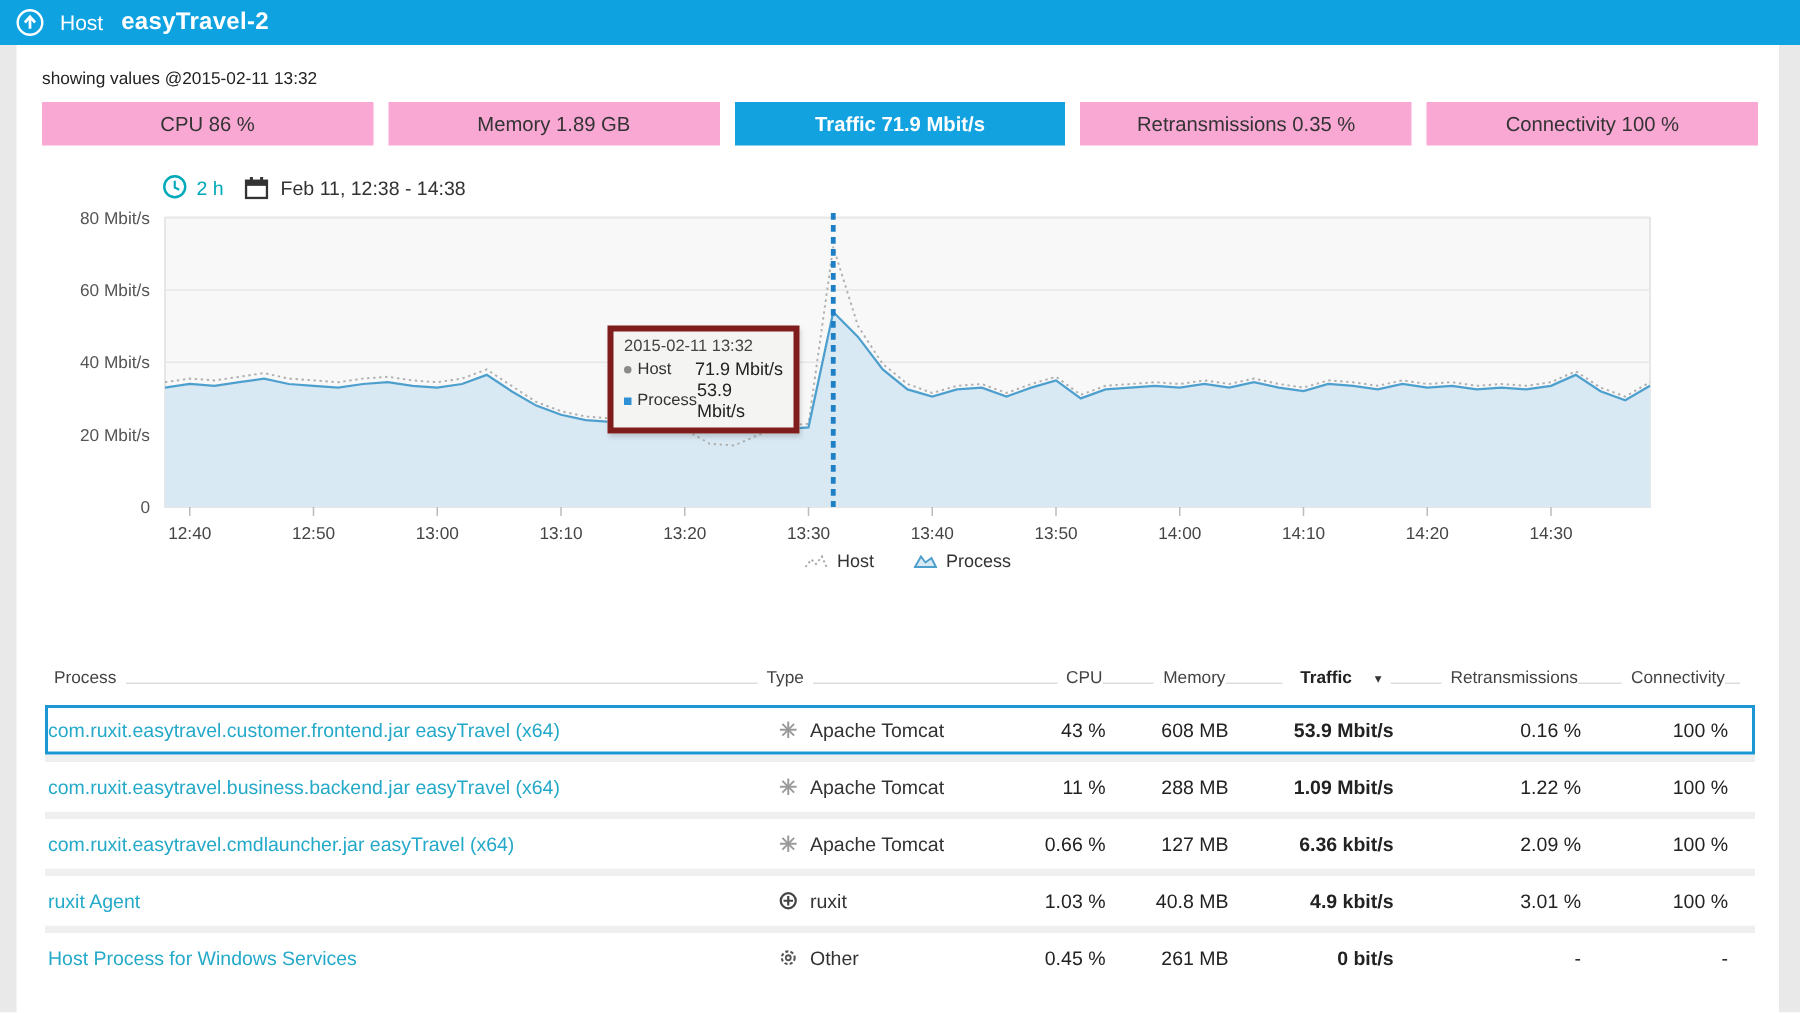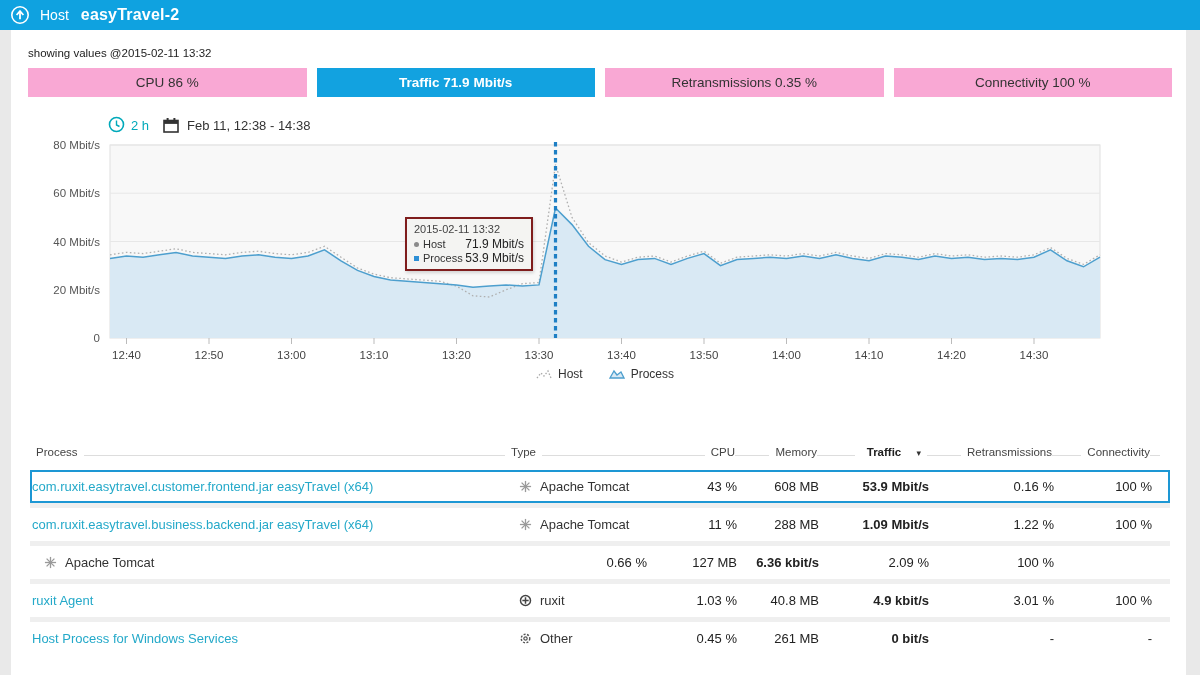--- a/index.html
+++ b/index.html
@@ -29,21 +29,21 @@
 
   
   .chart-toolbar { display:flex; align-items:flex-end; margin:16px 0 0 108px; font-size:13px; color:#333; height:20px;}
   .chart-toolbar .range { color:#00a9ba; margin:0 14px 0 6px; }
   .chart-toolbar .daterange { margin-left:8px; }
 
   
   .chart-wrap { position:relative; margin:4px 0 0 10px; height:250px; }
   .tooltip {
     position:absolute; left:395px; top:80px; width:128px; z-index:4;
-    background:#f4f4f2; border:2px solid #7f1d1d; box-shadow:1px 2px 3px rgba(0,0,0,.15);
+    background:#f4f4f2; border:4px solid #7f1d1d; box-shadow:1px 2px 3px rgba(0,0,0,.15);
     font-size:11px; color:#333; padding:4px 7px;
   }
   .tooltip .tt-title { margin-bottom:2px; color:#444; }
   .tooltip .tt-row { display:flex; align-items:center; line-height:14px; }
   .tooltip .tt-label { margin-left:4px; }
   .tooltip .tt-val { margin-left:auto; font-size:12px; color:#222; }
   .marker-dot { width:5px; height:5px; border-radius:50%; background:#8a8a8a; display:inline-block; }
   .marker-sq  { width:5px; height:5px; background:#2d8fd5; display:inline-block; }
 
   .legend { position:absolute; left:50%; top:230px; transform:translateX(-50%);
@@ -85,20 +85,21 @@
     <path d="M6.6 10 L10 6.2 L13.4 10" stroke="#fff" stroke-width="1.8" fill="none"></path>
   </svg>
   <span class="crumb">Host</span>
   <span class="title">easyTravel-2</span>
 </div>
 
 <div class="subheader">showing values @2015-02-11 13:32</div>
 
 <div class="tabs">
   <div class="tab">CPU 86 %</div>
+  <div class="tab">Memory 1.89 GB</div>
   <div class="tab selected">Traffic 71.9 Mbit/s</div>
   <div class="tab">Retransmissions 0.35 %</div>
   <div class="tab">Connectivity 100 %</div>
 </div>
 
 <div class="chart-toolbar">
   <svg width="17" height="17" viewBox="0 0 17 17">
     <circle cx="8.5" cy="8.5" r="7" fill="none" stroke="#00a9ba" stroke-width="1.6"></circle>
     <path d="M8.5 4.5 V9 L11.5 10.5" fill="none" stroke="#00a9ba" stroke-width="1.4"></path>
   </svg>
@@ -231,20 +232,21 @@
         <span>Apache Tomcat</span>
       </span>
       <span class="num">11 %</span>
       <span class="num">288 MB</span>
       <span class="num traffic">1.09 Mbit/s</span>
       <span class="num">1.22 %</span>
       <span class="num">100 %</span>
     </div>
 
     <div class="trow">
+      <span class="pname">com.ruxit.easytravel.cmdlauncher.jar easyTravel (x64)</span>
       <span class="ptype">
         <svg class="ticon" viewBox="0 0 14 14">
           <g stroke="#9a9a9a" stroke-width="1.4">
               <path d="M7 1 V13"></path>
               <path d="M1 7 H13"></path>
               <path d="M2.8 2.8 L11.2 11.2"></path>
               <path d="M11.2 2.8 L2.8 11.2"></path>
             </g>
         </svg>
         <span>Apache Tomcat</span>

